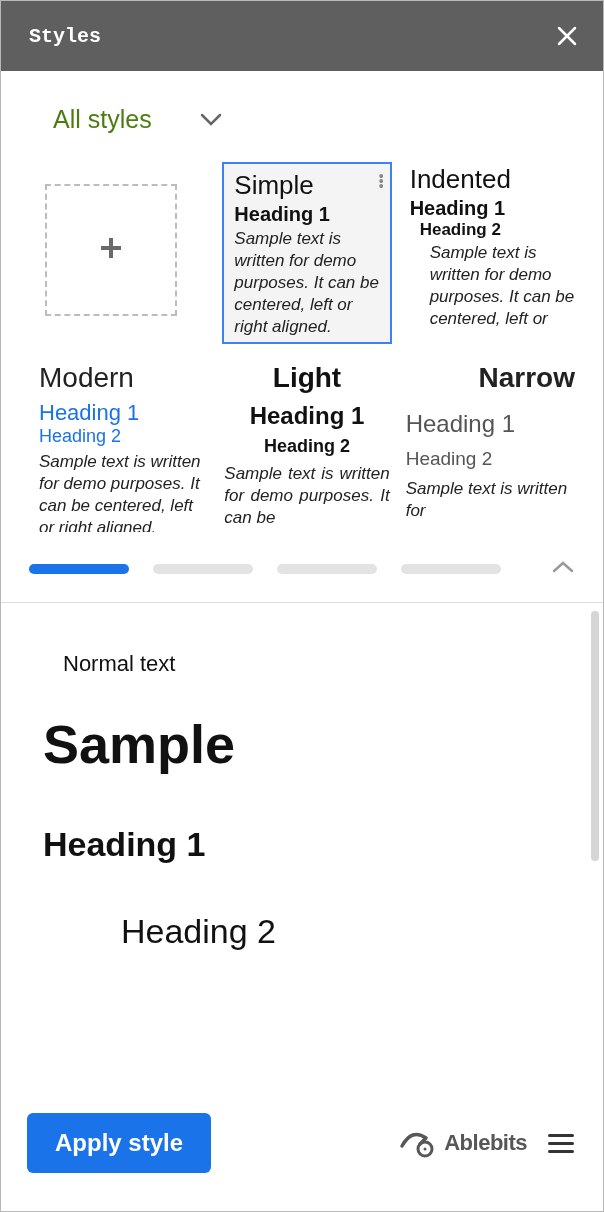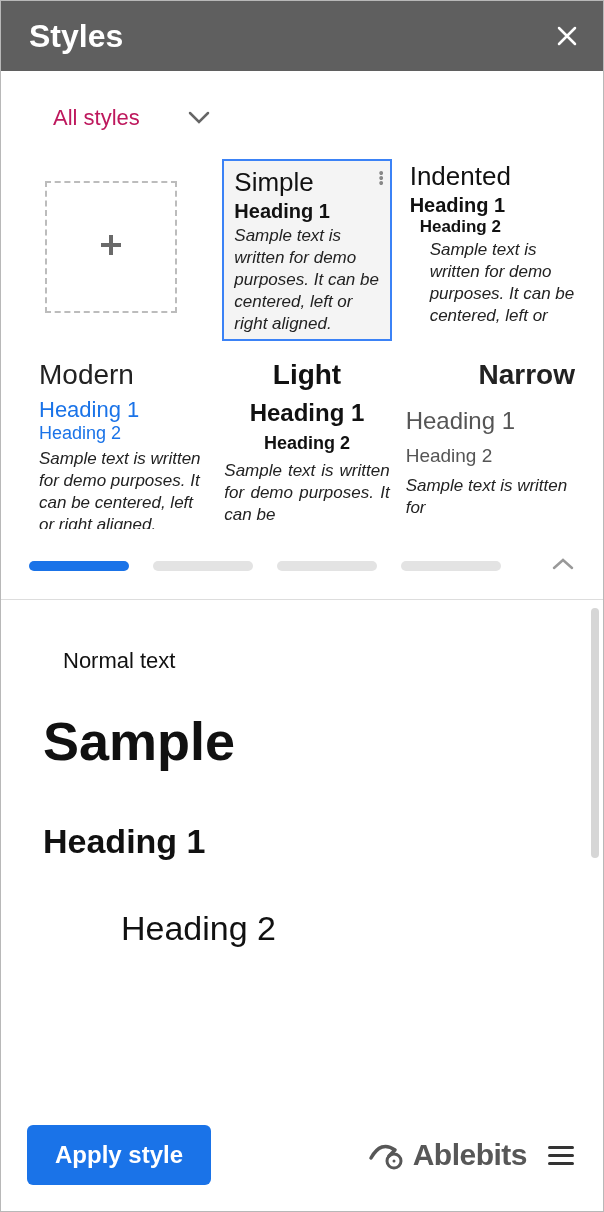--- a/index.html
+++ b/index.html
@@ -18,35 +18,36 @@
   .header {
     background: #5f5f5f;
     color: #fff;
     height: 70px;
     display: flex;
     align-items: center;
     justify-content: space-between;
     padding: 0 24px 0 28px;
   }
   .header-title {
-    font-size: 32px;
+    font-size: 20px;
     font-weight: 700;
+    font-family: Liberation Mono, monospace;
   }
   .close-icon svg { display: block; }
 
   
   .filter-row {
     padding: 34px 0 0 52px;
     display: flex;
     align-items: center;
     gap: 48px;
   }
   .filter-label {
-    font-size: 22px;
-    color: #be185d;
+    font-size: 25px;
+    color: #4d7c0f;
   }
   .filter-chevron svg { display: block; }
 
   
   .cards {
     padding: 30px 28px 0 38px;
     display: grid;
     grid-template-columns: 1fr 1fr 1fr;
     column-gap: 14px;
     row-gap: 18px;
@@ -198,21 +199,21 @@
   }
   .pv-normal { font-size: 22px; color:#111;margin-left:20px; }
   .pv-title { font-size: 54px; font-weight:700; color:#111; margin-top: 36px; }
   .pv-subtitle { font-size: 28px; font-style: italic; color:#777; margin-top: 36px; }
   .pv-h1 { font-size: 34px; font-weight:700; color:#111; margin-top: 50px; }
   .pv-h2 { font-size: 34px; font-weight:400; color:#111; margin-top: 48px; margin-left: 78px; }
 
   
   .footer {
     position: absolute;
-    bottom: 0;
+    bottom: 12px;
     left: 0;
     right: 0;
     padding: 20px 26px 26px 26px;
     display: flex;
     align-items: center;
     background:#fff;
   }
   .apply-btn {
     background: #1a73e8;
     color: #fff;
@@ -224,21 +225,21 @@
     cursor: pointer;
   }
   .brand {
     margin-left: auto;
     display: flex;
     align-items: center;
     gap: 8px;
     color: #575757;
   }
   .brand-name {
-    font-size: 30px;
+    font-size: 22px;
     font-weight: 800;
     color: #575757;
     letter-spacing: -0.5px;
   }
   .hamburger {
     margin-left: 18px;
     display: flex;
     flex-direction: column;
     justify-content: center;
     align-items: center;

